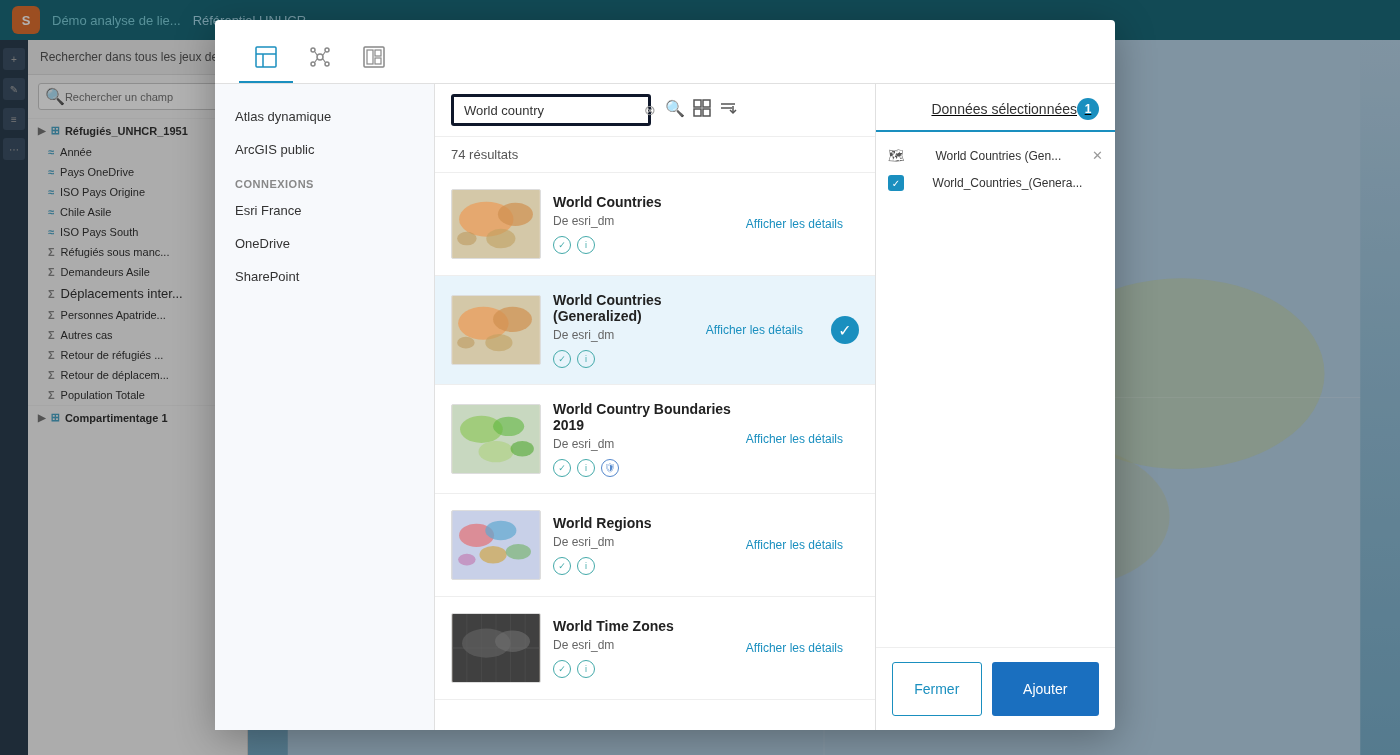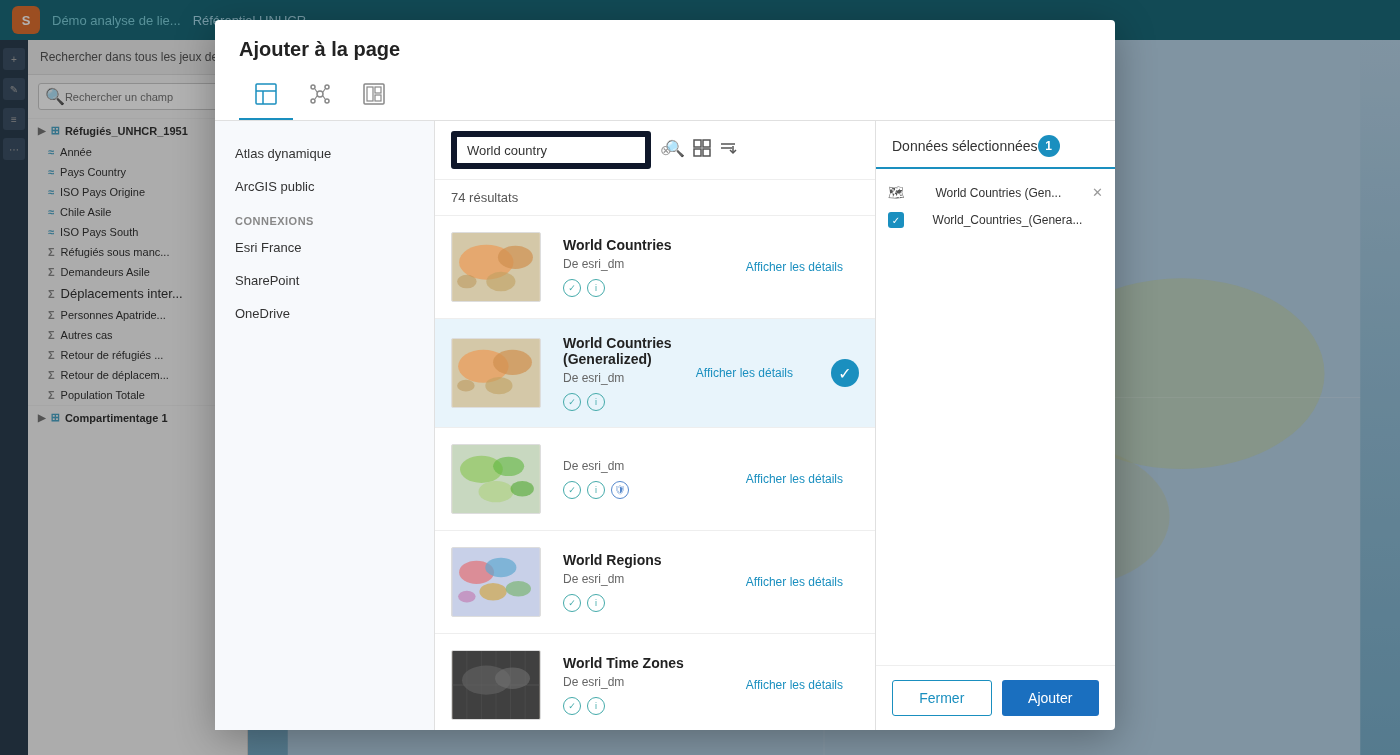--- a/index.html
+++ b/index.html
@@ -105,38 +105,38 @@
 
     
     .results-panel {
       flex: 1; display: flex; flex-direction: column; overflow: hidden;
     }
 
     .results-toolbar {
       display: flex; align-items: center; padding: 10px 16px; border-bottom: 1px solid #eee; gap: 10px;
     }
     .search-box {
-      display: flex; align-items: center; border: 6px solid #0f172a; border-radius: 3px;
-      padding: 5px 10px; gap: 17px; flex: 1; max-width: 200px; background: white;
+      display: flex; align-items: center; border: 3px solid #0f172a; border-radius: 3px;
+      padding: 5px 10px; gap: 4px; flex: 1; max-width: 200px; background: white;
     }
     .search-box input { border: none; outline: none; font-size: 13px; color: #333; flex: 1; }
     .search-clear { color: #999; cursor: pointer; font-size: 14px; }
     .toolbar-icons { display: flex; gap: 8px; margin-left: 4px; }
     .toolbar-icon { color: #555; font-size: 16px; cursor: pointer; }
 
     .results-count {
       padding: 10px 16px; font-size: 13px; color: #555; border-bottom: 1px solid #eee;
     }
 
     .results-list {
       flex: 1; overflow-y: auto;
     }
 
     .result-item {
-      display: flex; align-items: center; padding: 16px; border-bottom: 1px solid #eee; gap: 22px; cursor: pointer;
+      display: flex; align-items: center; padding: 16px; border-bottom: 1px solid #eee; gap: 12px; cursor: pointer;
     }
     .result-item.selected { background: #e8f4fb; }
 
     .result-thumbnail {
       width: 90px; height: 70px; flex-shrink: 0; overflow: hidden; border: 1px solid #ddd;
       background: #e8e0d0; border-radius: 2px;
     }
     .result-thumbnail svg { width: 100%; height: 100%; }
 
     .result-info { flex: 1; }
@@ -147,22 +147,22 @@
     .result-icon.shield { border-color: #5588cc; color: #5588cc; }
 
     .result-link { font-size: 12px; color: #1a8fbf; text-decoration: none; margin-right: 16px; white-space: nowrap; line-height: 1.4; }
     .result-check { width: 28px; height: 28px; background: #1a8fbf; border-radius: 50%; display: flex; align-items: center; justify-content: center; color: white; font-size: 16px; flex-shrink: 0; }
 
     
     .selected-panel {
       width: 240px; border-left: 1px solid #e0e0e0; display: flex; flex-direction: column;
     }
     .selected-header {
-      display: flex; align-items: center; justify-content: flex-start;
-      padding: 14px 16px 10px 16px; border-bottom: 2px solid #1a8fbf;
+      display: flex; align-items: center; justify-content: flex-end;
+      padding: 14px 16px 10px 16px; border-bottom: 2px solid #1a8fbf; text-decoration: underline;
     }
     .selected-title { font-size: 14px; color: #333; font-weight: 500; }
     .selected-badge {
       background: #1a8fbf; color: white; border-radius: 50%; width: 22px; height: 22px;
       display: flex; align-items: center; justify-content: center; font-size: 12px; font-weight: 600;
     }
 
     .selected-items { flex: 1; padding: 10px 0; }
     .selected-item {
       display: flex; align-items: center; padding: 6px 12px; gap: 8px; font-size: 12px;
@@ -173,21 +173,21 @@
     .selected-item-check { color: white; background: #1a8fbf; border-radius: 3px; width: 16px; height: 16px; display: flex; align-items: center; justify-content: center; font-size: 10px; flex-shrink: 0; }
 
     .selected-actions {
       padding: 14px 16px; display: flex; gap: 10px; border-top: 1px solid #eee;
     }
     .btn-fermer {
       flex: 1; padding: 9px; border: 1.5px solid #1a8fbf; background: white;
       color: #1a8fbf; font-size: 14px; border-radius: 3px; cursor: pointer; font-weight: 500;
     }
     .btn-ajouter {
-      flex: 1; padding: 9px; border: none; background: #1a6fbf;
+      flex: 1; padding: 19px; border: none; background: #1a6fbf;
       color: white; font-size: 14px; border-radius: 3px; cursor: pointer; font-weight: 500;
     }
   </style>
 </head>
 <body>
 
 <div class="app-bg"></div>
 
 <div class="app-topbar">
   <div class="app-topbar-logo">S</div>
@@ -213,21 +213,21 @@
         <span style="color:#777;font-size:10px">▶</span>
         <span style="color:#4da6c8;font-size:11px">⊞</span>
         <span style="font-size:11px;color:#333">Réfugiés_UNHCR_1951</span>
       </div>
       <div class="tree-item">
         <span style="color:#4da6c8;font-size:11px;font-weight:bold">≈</span>
         <span style="font-size:11px;color:#333">Année</span>
       </div>
       <div class="tree-item">
         <span style="color:#4da6c8;font-size:11px;font-weight:bold">≈</span>
-        <span style="font-size:11px;color:#333">Pays Country</span>
+        <span style="font-size:11px;color:#333">Pays OneDrive</span>
       </div>
       <div class="tree-item">
         <span style="color:#4da6c8;font-size:11px;font-weight:bold">≈</span>
         <span style="font-size:11px;color:#333">ISO Pays Origine</span>
       </div>
       <div class="tree-item">
         <span style="color:#4da6c8;font-size:11px;font-weight:bold">≈</span>
         <span style="font-size:11px;color:#333">Chile Asile</span>
       </div>
       <div class="tree-item">
@@ -301,21 +301,20 @@
   <div style="position:absolute;bottom:95px;left:720px;font-size:9px;color:rgba(0,0,0,0.5)">Mexico</div>
   <div style="position:absolute;bottom:45px;left:780px;font-size:9px;color:rgba(0,0,0,0.5)">Burundi</div>
   <div style="position:absolute;bottom:65px;left:840px;font-size:9px;color:rgba(0,0,0,0.5)">Togo</div>
 </div>
 
 <div class="modal-overlay"></div>
 
 <div class="modal">
 
   <div class="modal-header">
-    <div class="modal-title">Ajouter à la page</div>
     <div class="modal-tabs">
       <div class="modal-tab active" title="Table">
         <svg width="22" height="22" viewBox="0 0 22 22" fill="none">
             <rect x="1" y="1" width="20" height="20" rx="1" stroke="#1a8fbf" stroke-width="1.5" fill="none"></rect>
             <line x1="1" y1="8" x2="21" y2="8" stroke="#1a8fbf" stroke-width="1.5"></line>
             <line x1="8" y1="8" x2="8" y2="21" stroke="#1a8fbf" stroke-width="1.5"></line>
           </svg>
       </div>
       <div class="modal-tab" title="Réseau">
         <svg width="22" height="22" viewBox="0 0 22 22" fill="none">
@@ -342,22 +341,22 @@
   </div>
 
   <div class="modal-body">
 
     <div class="source-list">
       <div id="source-items-container">
           <div class="source-item">Atlas dynamique</div>
           <div class="source-item">ArcGIS public</div>
           <div class="source-section-label">CONNEXIONS</div>
           <div class="source-item">Esri France</div>
+          <div class="source-item">OneDrive</div>
           <div class="source-item">SharePoint</div>
-          <div class="source-item">OneDrive</div>
         </div>
     </div>
 
     <div class="results-panel">
 
       <div class="results-toolbar">
         <div class="search-box">
           <input type="text" value="World country" style="">
           <span class="search-clear">⊗</span>
         </div>
@@ -433,20 +432,21 @@
     <div class="result-thumbnail">
       <svg viewBox="0 0 90 70" xmlns="http://www.w3.org/2000/svg">
                 <rect width="90" height="70" fill="#c8d8c0"></rect>
                 <ellipse cx="30" cy="25" rx="22" ry="14" fill="#90c860" opacity="0.7"></ellipse>
                 <ellipse cx="58" cy="22" rx="16" ry="10" fill="#60b840" opacity="0.6"></ellipse>
                 <ellipse cx="45" cy="48" rx="18" ry="11" fill="#a8d070" opacity="0.5"></ellipse>
                 <ellipse cx="72" cy="45" rx="12" ry="8" fill="#50a830" opacity="0.6"></ellipse>
               </svg>
     </div>
     <div class="result-info">
+      <div class="result-name">World Country Boundaries 2019</div>
       <div class="result-source">De esri_dm</div>
       <div class="result-icons">
         <div class="result-icon">✓</div>
         <div class="result-icon">i</div>
         <div class="result-icon shield">🛡</div>
       </div>
     </div>
     <a class="result-link">Afficher les détails</a>
 
   </div>

